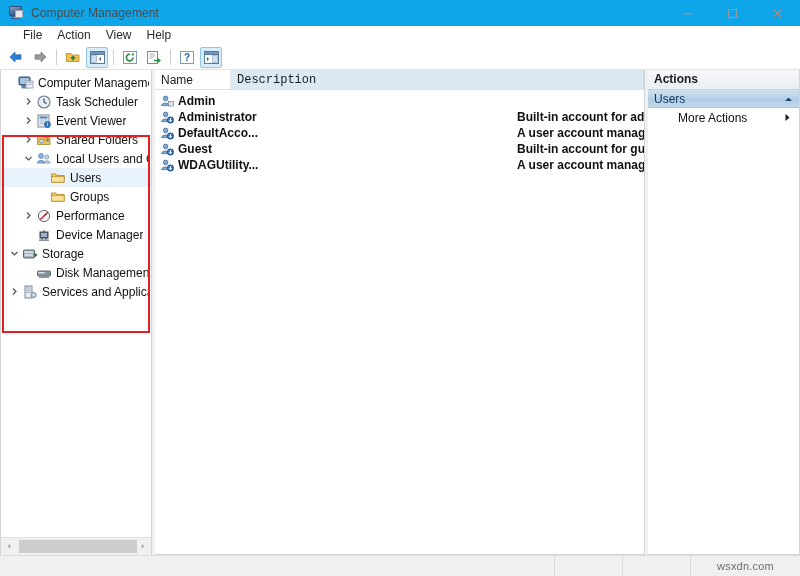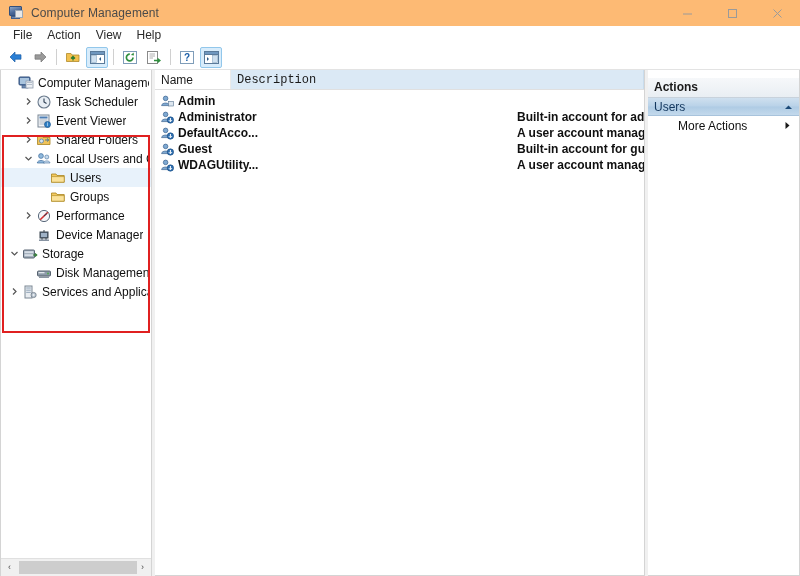--- a/index.html
+++ b/index.html
@@ -14,21 +14,21 @@
   .window {
     position: relative;
     width: 800px; height: 576px;
     background: #f0f0f0;
     display: flex; flex-direction: column;
   }
 
   
   .titlebar {
     height: 26px; min-height: 26px;
-    background: #fdba74;
+    background: #0ea5e9;
     display: flex; align-items: center;
     position: relative;
   }
   .title-icon {
     width: 16px; height: 16px;
     margin-left: 8px; margin-right: 7px;
     position: relative;
     flex: 0 0 auto;
   }
   .title-icon .mon {
@@ -64,21 +64,21 @@
     display: flex; align-items: center; justify-content: center;
     color: #9a9a9a;
   }
   .win-btn svg { display: block; }
 
   
   .menubar {
     height: 19px; min-height: 19px;
     background: #ffffff;
     display: flex; align-items: center;
-    padding-left: 6px;
+    padding-left: 16px;
   }
   .menu-item {
     font-size: 12px; color: #2b2b2b;
     padding: 1px 8px 2px 7px;
     line-height: 15px;
   }
 
   
   .toolbar {
     height: 25px; min-height: 25px;
@@ -219,21 +219,21 @@
     border: 1px solid #d4d4d4;
     border-top: none; border-left: none;
     margin-left: 3px;
     display: flex; flex-direction: column;
   }
   .act-title {
     height: 20px; min-height: 20px;
     background: linear-gradient(to bottom,#f6f8fa 0%,#e9eef3 100%);
     border-bottom: 1px solid #c8d2dc;
     font-size: 12px; font-weight: bold; color: #1b1b1b;
-    line-height: 19px; padding-left: 6px; margin-top: 8px;
+    line-height: 19px; padding-left: 6px;
   }
   .act-section {
     height: 18px; min-height: 18px;
     background: linear-gradient(to bottom,#cfe0ef 0%,#b9d2e8 48%,#aecbe4 52%,#c3d9ec 100%);
     border-bottom: 1px solid #a8c3dc;
     display: flex; align-items: center;
     font-size: 12px; color: #13375e;
     padding: 0 6px;
   }
   .act-section .lbl { flex: 1; }
@@ -678,14 +678,20 @@
           <svg width="7" height="9" viewBox="0 0 7 9">
               <path d="M1.5 1 L5.5 4.5 L1.5 8 Z" fill="#1a1a1a"></path>
             </svg>
         </span>
       </div>
     </div>
 
     <div class="red-rect" style="border-color: rgb(224, 32, 32);"></div>
   </div>
 
+  <div class="statusbar">
+    <div class="status-spring"></div>
+    <div class="status-cell"></div>
+    <div class="status-cell"></div>
+    <div class="watermark">wsxdn.com</div>
+  </div>
 
 </div>
 
 </body></html>

